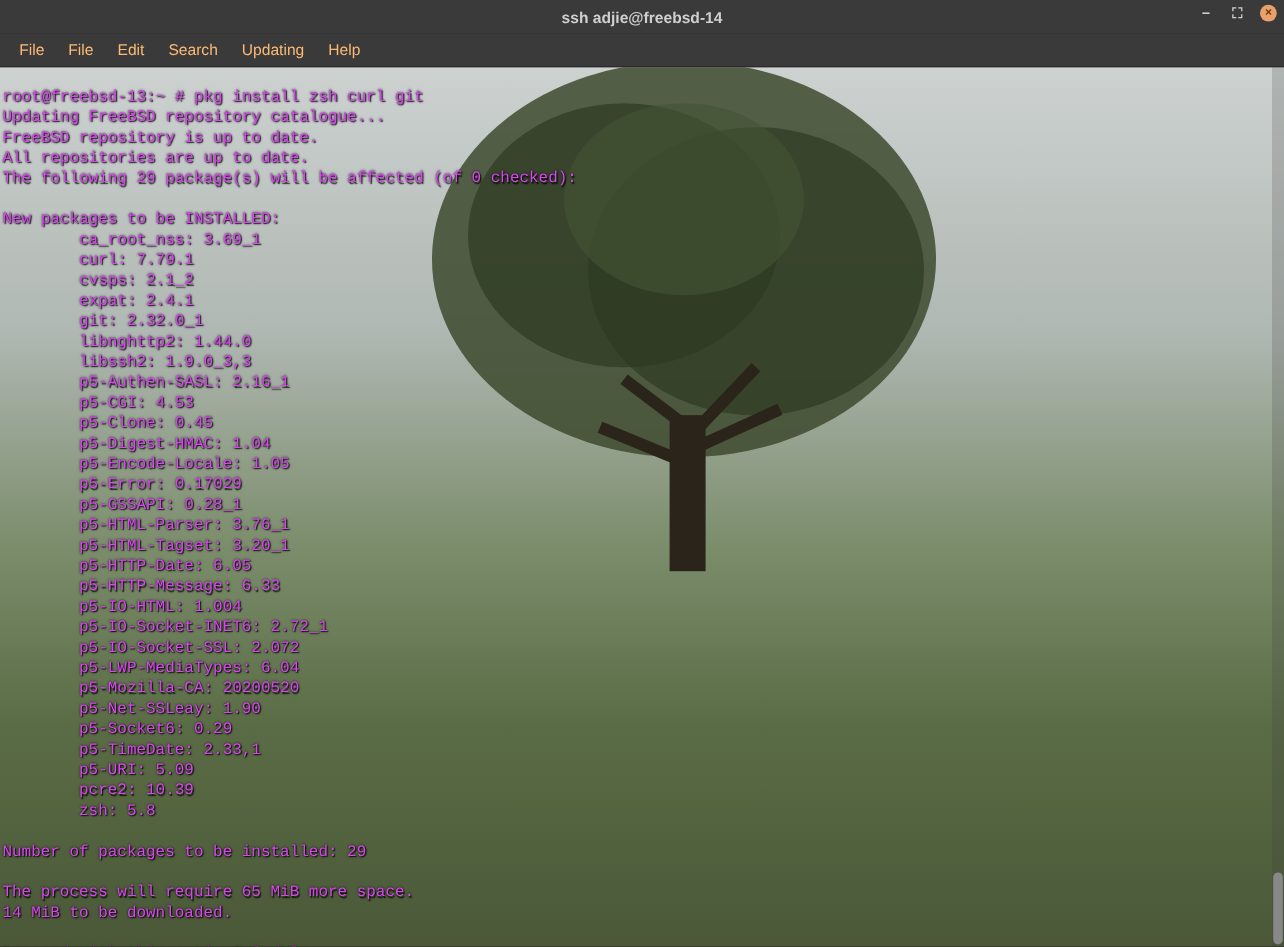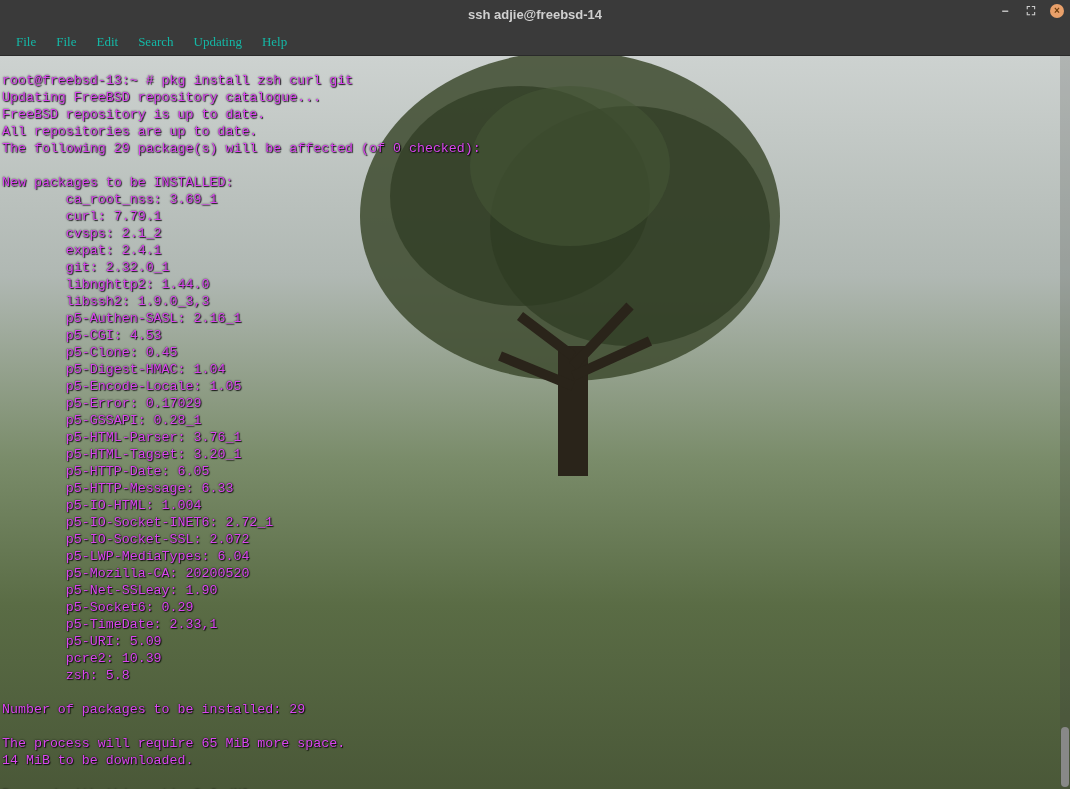--- a/index.html
+++ b/index.html
@@ -51,24 +51,23 @@
       height: 28px;
       background: #3a3a3a;
       display: flex;
       align-items: center;
       padding: 0 6px;
       gap: 0;
       border-bottom: 1px solid #2a2a2a;
     }
     .menu-item {
       padding: 4px 10px;
-      color: #14b8a6;
+      color: #fdba74;
       font-size: 13px;
       cursor: pointer;
-      font-family: Liberation Serif, serif;
     }
     .terminal-area {
       position: relative;
       width: 100%;
       height: calc(789px - 56px);
       overflow: hidden;
     }
     .bg-image {
       position: absolute;
       inset: 0;

